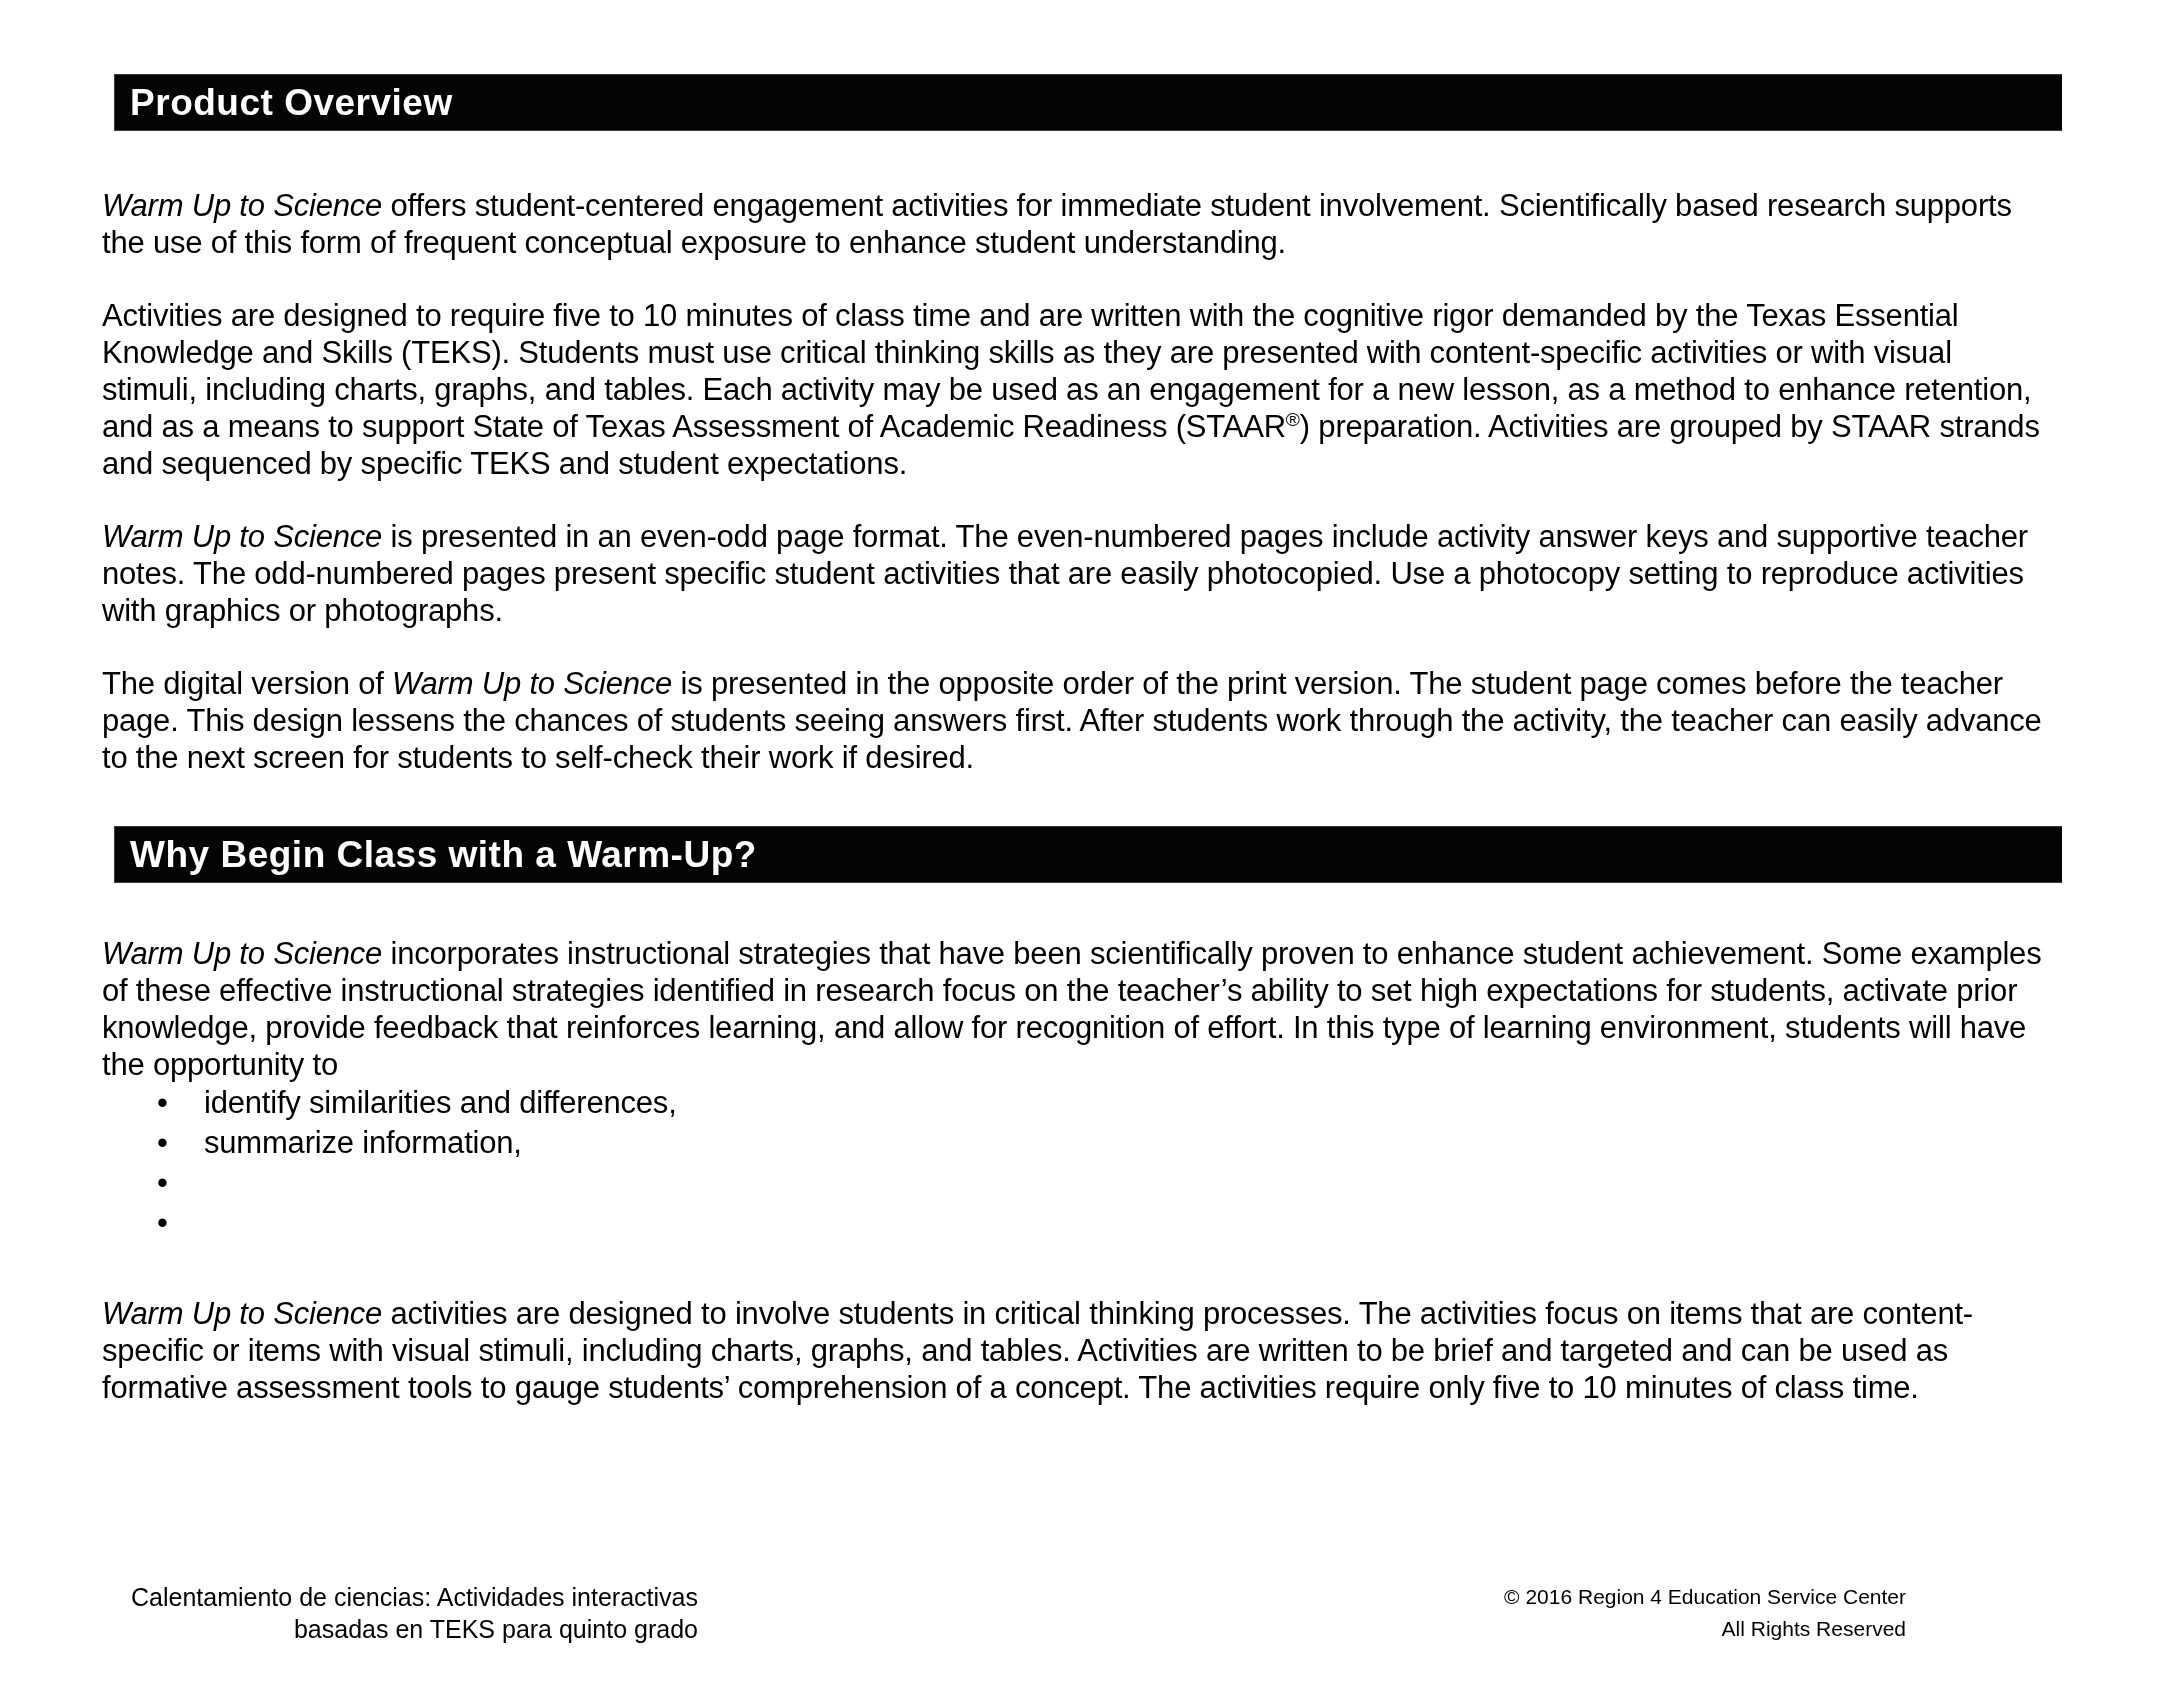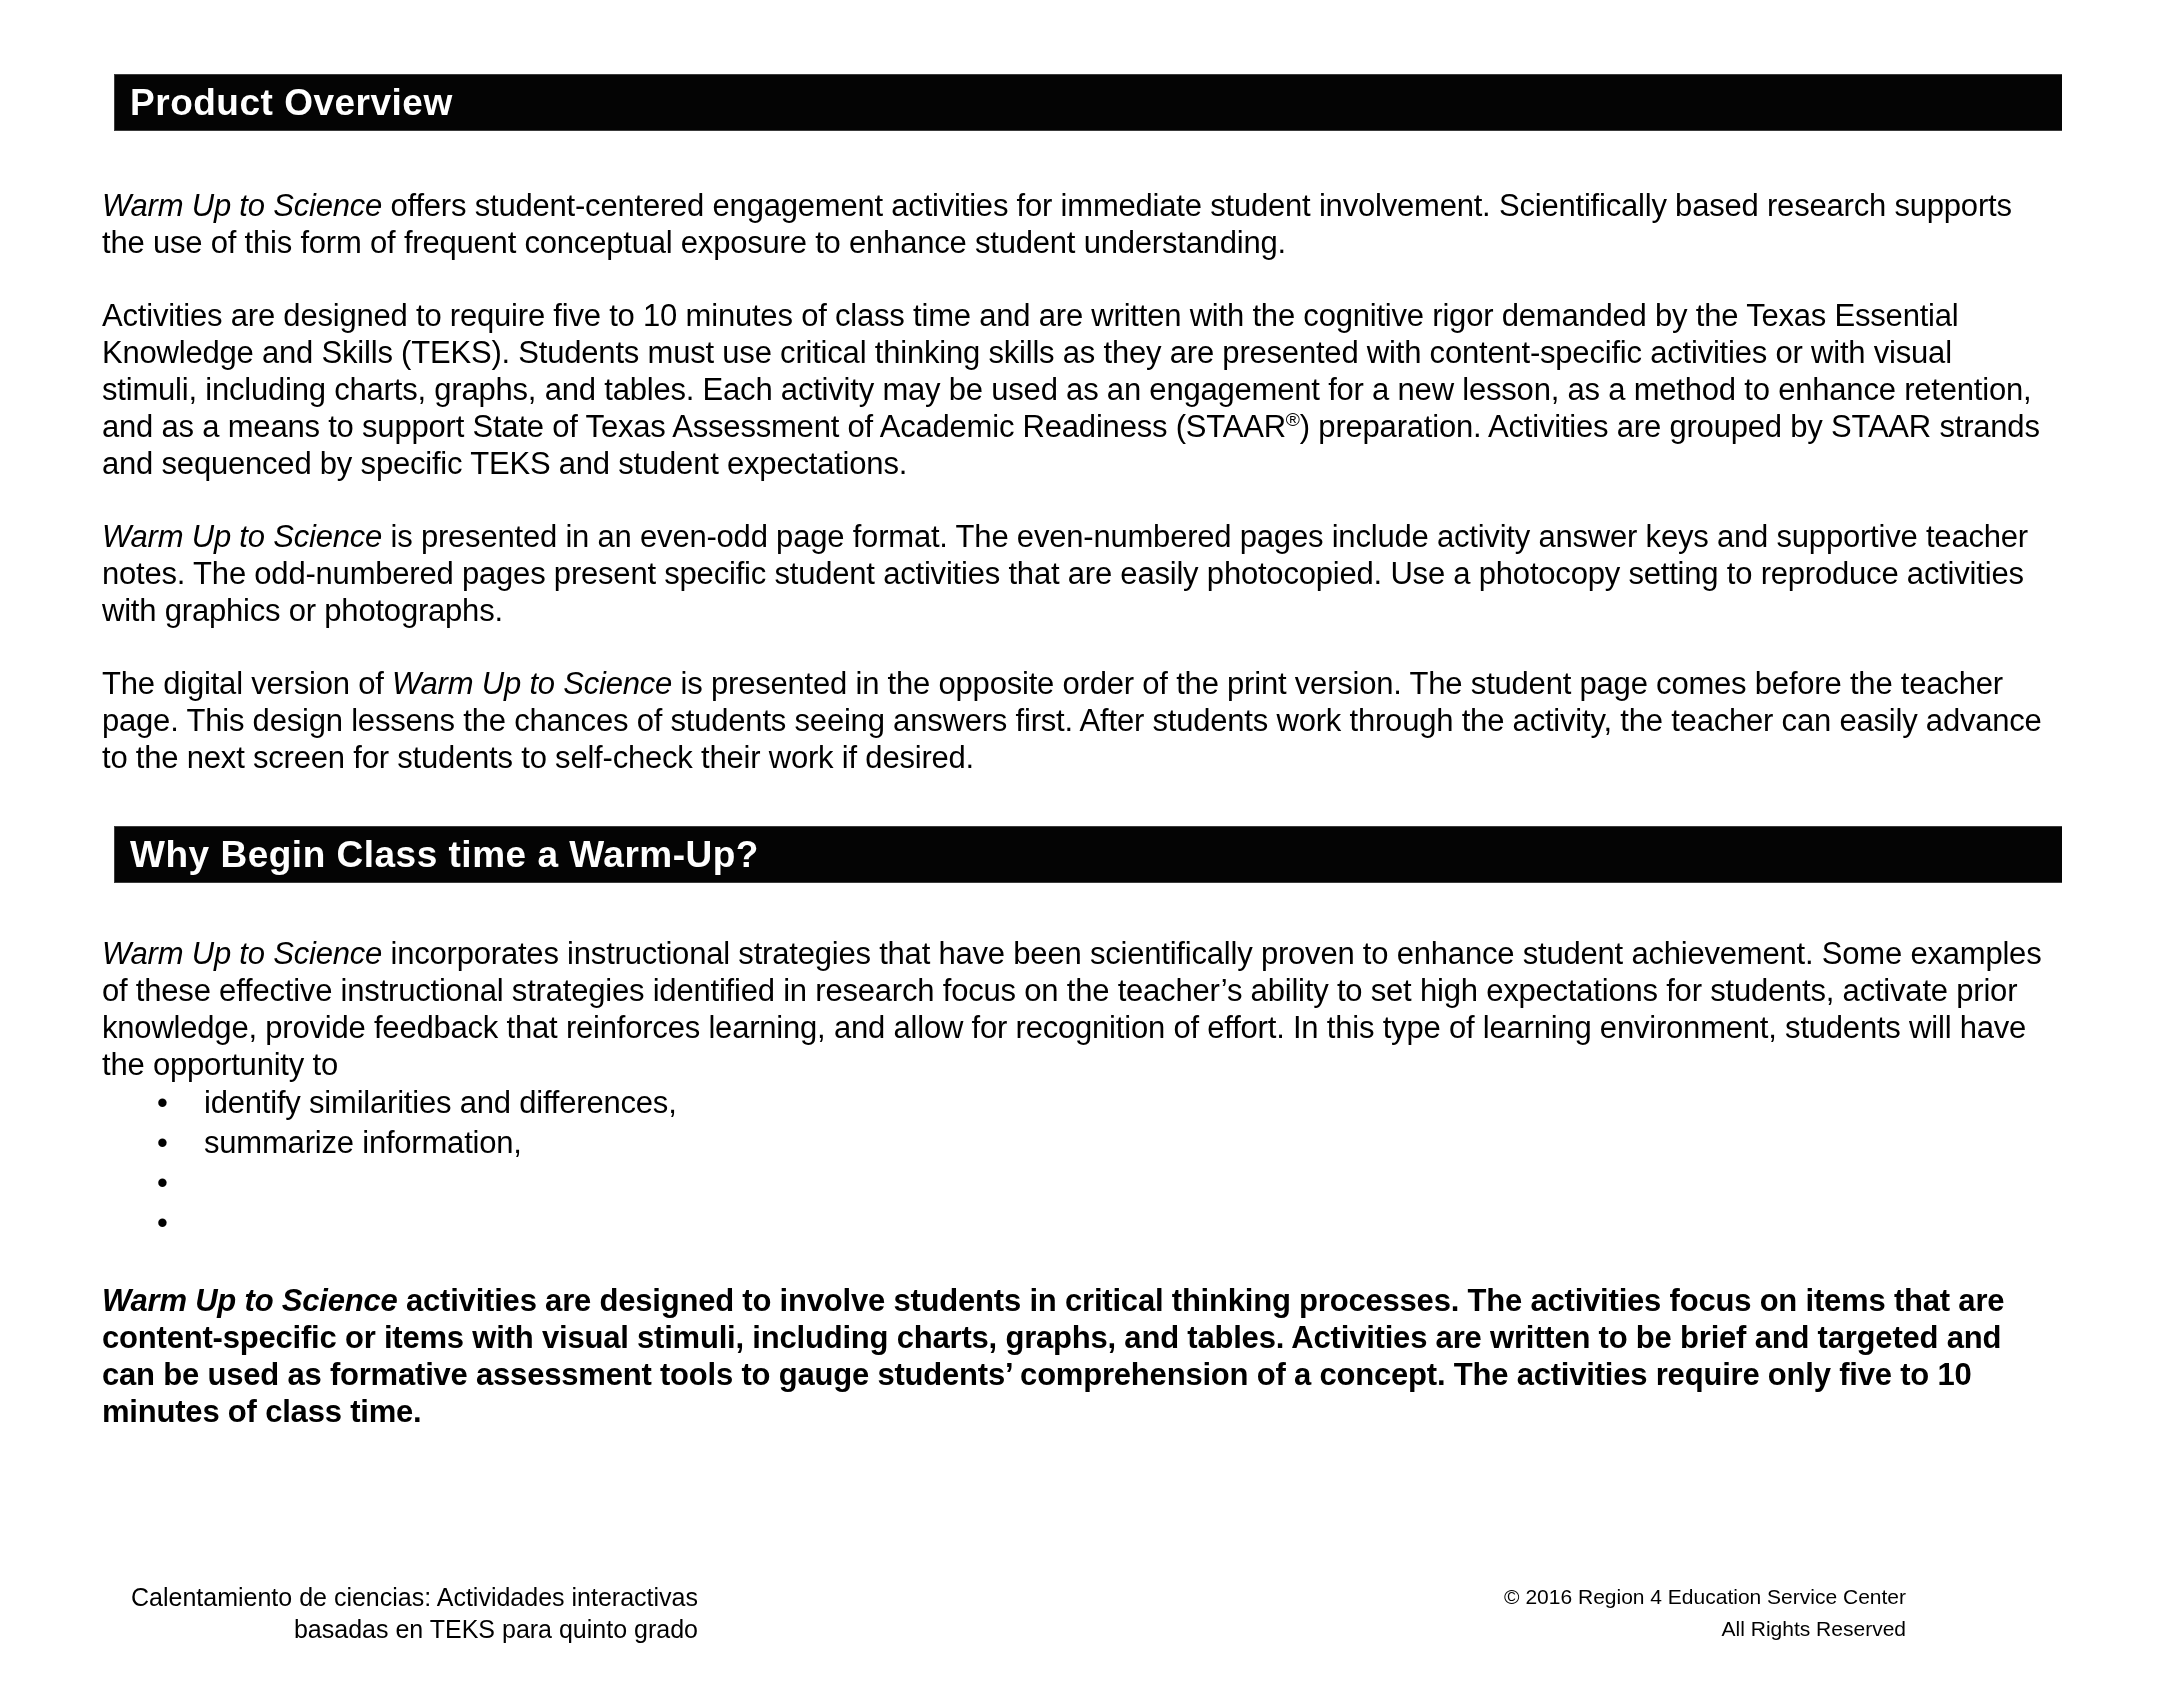--- a/index.html
+++ b/index.html
@@ -40,21 +40,21 @@
   .bar2 { margin-top: 50px; }
   .para {
     margin: 36px 0 0 0;
     font-size: 31px;
     line-height: 37px;
     letter-spacing: -0.2px;
     text-align: left;
   }
   .para-first { margin-top: 56px; }
   .para-after-bar2 { margin-top: 52px; }
-  .para-after-bullets { margin-top: 39px; font-weight: bold; }
+  .para-after-bullets { margin-top: 52px; }
   .para em { font-style: italic; }
   .para sup {
     font-size: 0.62em;
     vertical-align: super;
     line-height: 0;
   }
   .bullets { margin: 0; }
   .bullet-row {
     display: flex;
     font-size: 31px;
@@ -95,21 +95,21 @@
 
     <p class="para para-first"><em>Warm Up to Science</em><span> offers student-centered engagement activities for immediate student involvement. Scientifically based research supports the use of this form of frequent conceptual exposure to enhance student understanding.</span></p>
 
     <p class="para"><span>Activities are designed to require five to 10 minutes of class time and are written with the cognitive rigor demanded by the Texas Essential Knowledge and Skills (TEKS). Students must use critical thinking skills as they are presented with content-specific activities or with visual stimuli, including charts, graphs, and tables. Each activity may be used as an engagement for a new lesson, as a method to enhance retention, and as a means to support State of Texas Assessment of Academic Readiness (STAAR</span><sup>®</sup><span>) preparation. Activities are grouped by STAAR strands and sequenced by specific TEKS and student expectations.</span></p>
 
     <p class="para"><em>Warm Up to Science</em><span> is presented in an even-odd page format. The even-numbered pages include activity answer keys and supportive teacher notes. The odd-numbered pages present specific student activities that are easily photocopied. Use a photocopy setting to reproduce activities with graphics or photographs.</span></p>
 
     <p class="para"><span>The digital version of </span><em>Warm Up to Science</em><span> is presented in the opposite order of the print version. The student page comes before the teacher page. This design lessens the chances of students seeing answers first. After students work through the activity, the teacher can easily advance to the next screen for students to self-check their work if desired.</span></p>
 
     <div class="bar bar2">
-      <span class="bar-title">Why Begin Class time a Warm-Up?</span>
+      <span class="bar-title">Why Begin Class with a Warm-Up?</span>
     </div>
 
     <p class="para para-after-bar2"><em>Warm Up to Science</em><span> incorporates instructional strategies that have been scientifically proven to enhance student achievement. Some examples of these effective instructional strategies identified in research focus on the teacher’s ability to set high expectations for students, activate prior knowledge, provide feedback that reinforces learning, and allow for recognition of effort. In this type of learning environment, students will have the opportunity to</span></p>
 
     <div class="bullets">
       <div class="bullet-row">
         <span class="bullet-dot">•</span>
         <span class="bullet-text">identify similarities and differences,</span>
       </div>
       <div class="bullet-row">

